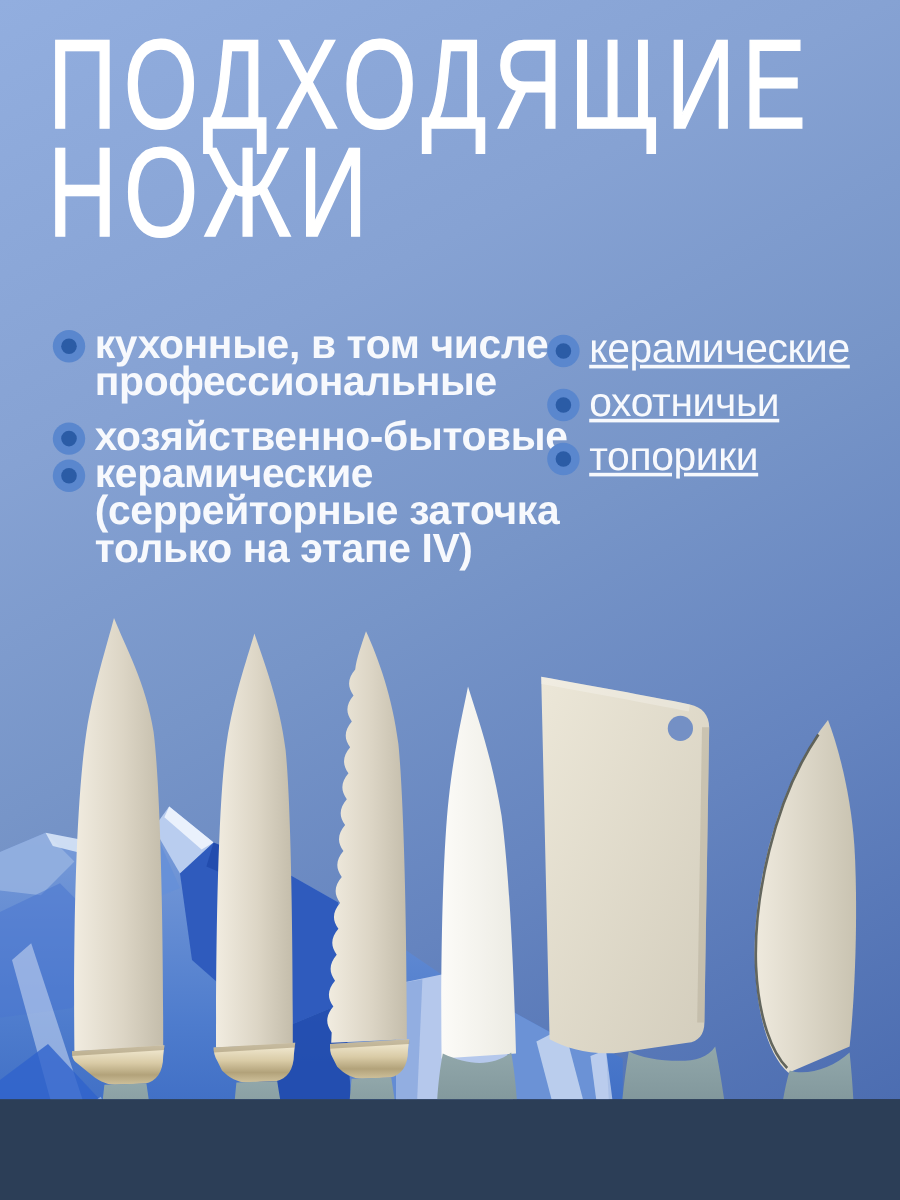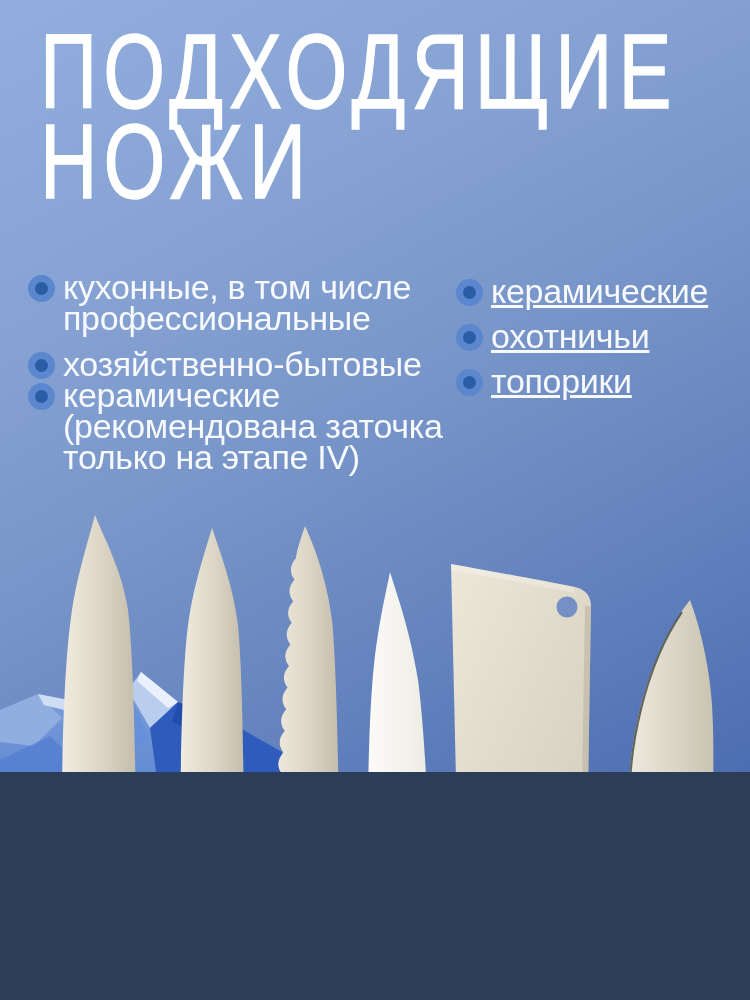--- a/index.html
+++ b/index.html
@@ -1,34 +1,34 @@
 <!DOCTYPE html>
 <html><head>
 <meta charset="utf-8">
 <style>
   html,body{margin:0;padding:0;background:#2c3e57;}
   .poster{
     position:relative;
-    width:750px;height:772px;
+    width:750px;height:916px;
     overflow:hidden;
     font-family:"Liberation Sans","DejaVu Sans",sans-serif;
     background:linear-gradient(152deg,#92aedf 0%,#86a2d3 30%,#7795c8 52%,#6584bf 74%,#4c6db1 100%);
   }
   .title{
     position:absolute;left:40px;top:26px;margin:0;
     color:#ffffff;
     font-size:106px;font-weight:normal;
     line-height:90px;letter-spacing:8px;
     -webkit-text-stroke:1.3px #ffffff;
     transform:scaleX(0.75);transform-origin:left top;
     white-space:nowrap;
   }
   .title span{display:block;}
   .bullets{position:absolute;color:#f7f9fd;font-size:34px;letter-spacing:-0.3px;}
-  .bullets-left{left:28px;top:272px;}
+  .bullets-left{left:44px;top:272px;font-weight:bold;}
   .bullets-right{left:456px;top:276px;text-decoration:underline;}
   .bullet-item{display:flex;align-items:flex-start;}
   .bullets-left .bullet-item.b1{margin-bottom:15px;}
   .bullets-left .bullet-item.b2{}
   .bullets-right .bullet-item{margin-bottom:14px;}
   .dot{
     flex:0 0 auto;width:27px;height:27px;border-radius:50%;
     background:#5a87ce;position:relative;margin:3px 8px 0 0;
   }
   .dot .dot-inner{
@@ -65,21 +65,21 @@
       <div class="bullet-text">
         <div class="line">хозяйственно-бытовые</div>
       </div>
     </div>
     <div class="bullet-item b3">
       <span class="dot">
           <span class="dot-inner"></span>
         </span>
       <div class="bullet-text">
         <div class="line">керамические</div>
-        <div class="line">(рекомендована заточка</div>
+        <div class="line">(серрейторные заточка</div>
         <div class="line">только на этапе IV)</div>
       </div>
     </div>
   </div>
 
   <div class="bullets bullets-right">
     <div class="bullet-item">
       <span class="dot">
           <span class="dot-inner"></span>
         </span>

